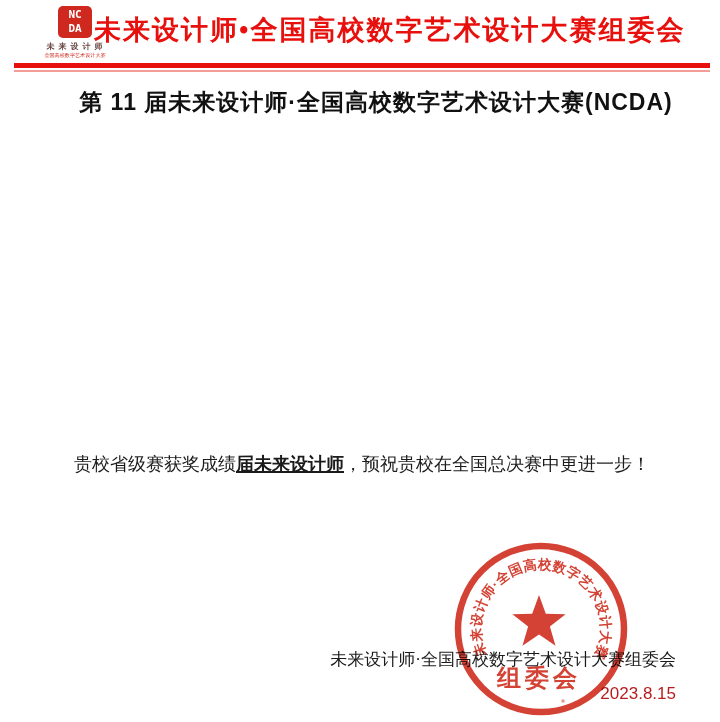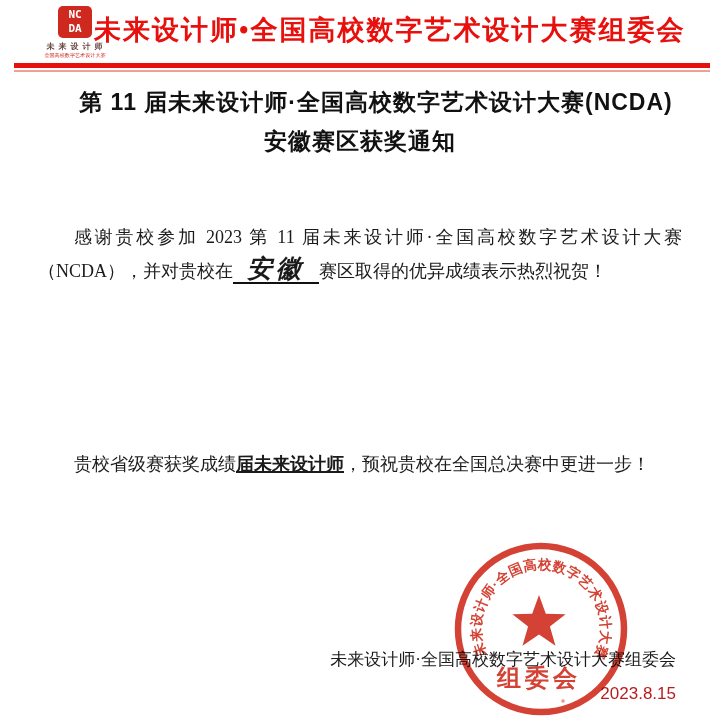--- a/index.html
+++ b/index.html
@@ -188,24 +188,22 @@
       <span>DA</span>
     </div>
     <div class="logo-name">未 来 设 计 师</div>
     <div class="logo-sub">全国高校数字艺术设计大赛</div>
   </div>
   <h1 class="org-title">未来设计师•全国高校数字艺术设计大赛组委会</h1>
   <div class="rule-thick"></div>
   <div class="rule-thin"></div>
 
   <h2 class="doc-title doc-title-1">第 11 届未来设计师·全国高校数字艺术设计大赛(NCDA)</h2>
-  <h2 class="doc-title doc-title-2">安徽赛区获奖通知</h2>
-
-
-  <p class="para para-1"><span>感谢贵校参加 2023 第 11 届未来设计师·全国高校数字艺术设计大赛（NCDA），并对贵校在</span><span class="region-script">安徽</span><span>赛区取得的优异成绩表示热烈祝贺！</span></p>
+
+
 
 
   <p class="para para-3"><span>贵校省级赛获奖成绩</span><span class="emphasis-bold">届未来设计师</span><span>，预祝贵校在全国总决赛中更进一步！</span></p>
 
   <p class="signature">未来设计师·全国高校数字艺术设计大赛组委会</p>
   <p class="date">2023.8.15</p>
 
   <svg class="seal" viewBox="0 0 178 178" xmlns="http://www.w3.org/2000/svg">
     <g fill="#cf3222" stroke="none">
       <circle cx="89" cy="89" r="83" fill="none" stroke="#cf3222" stroke-width="6.5"></circle>

